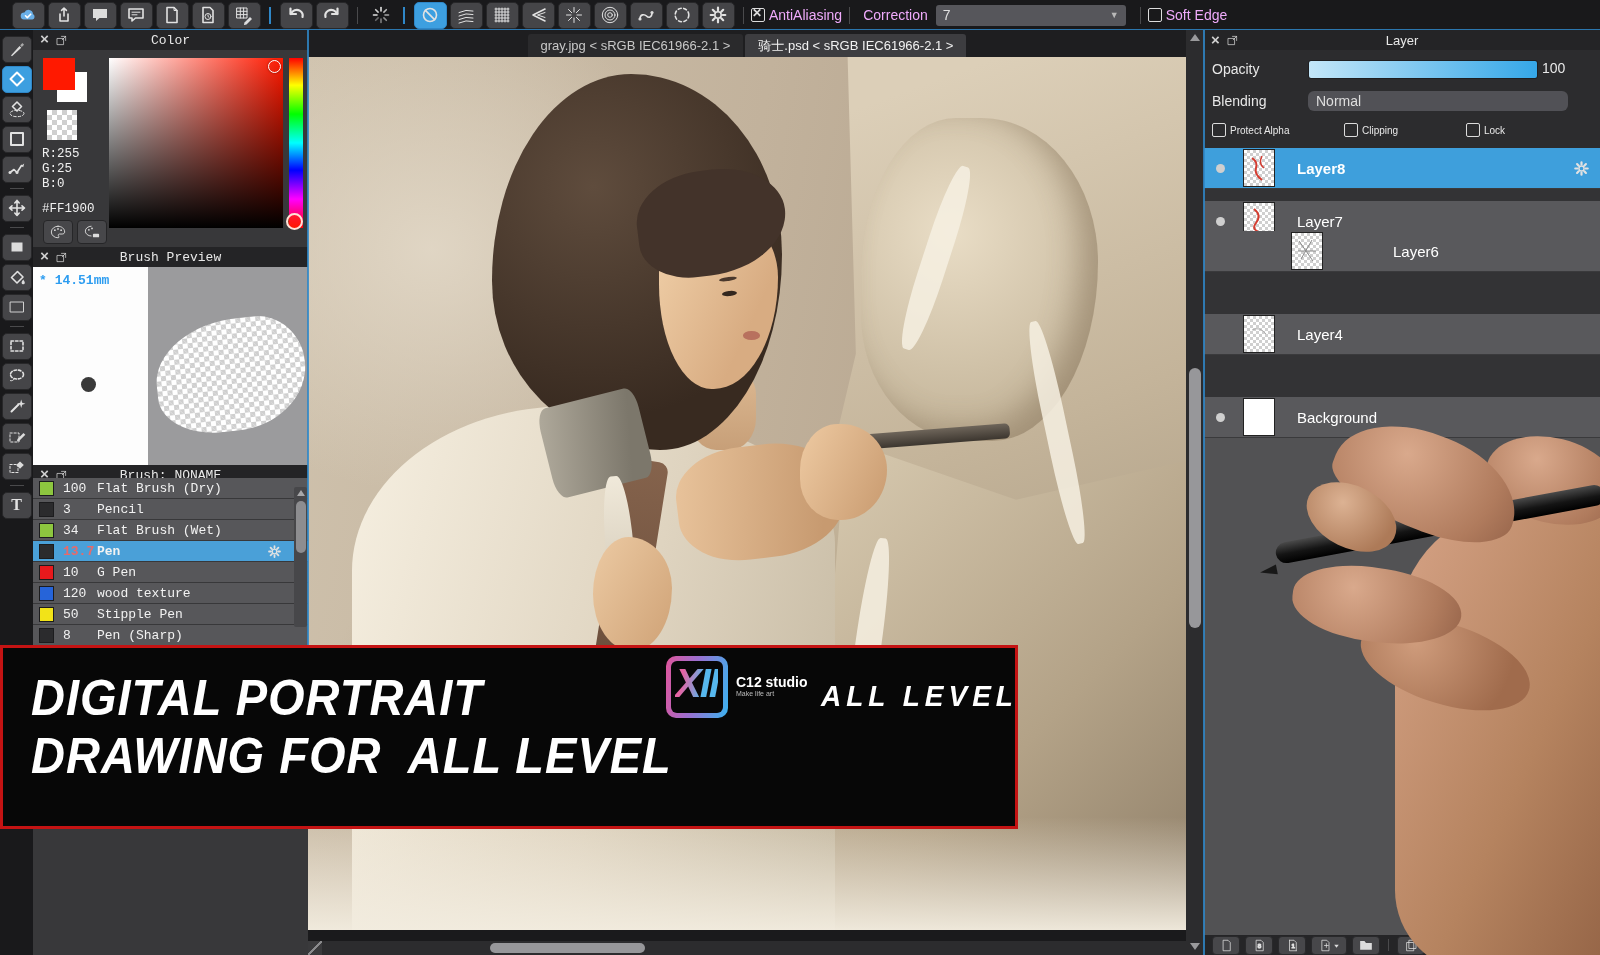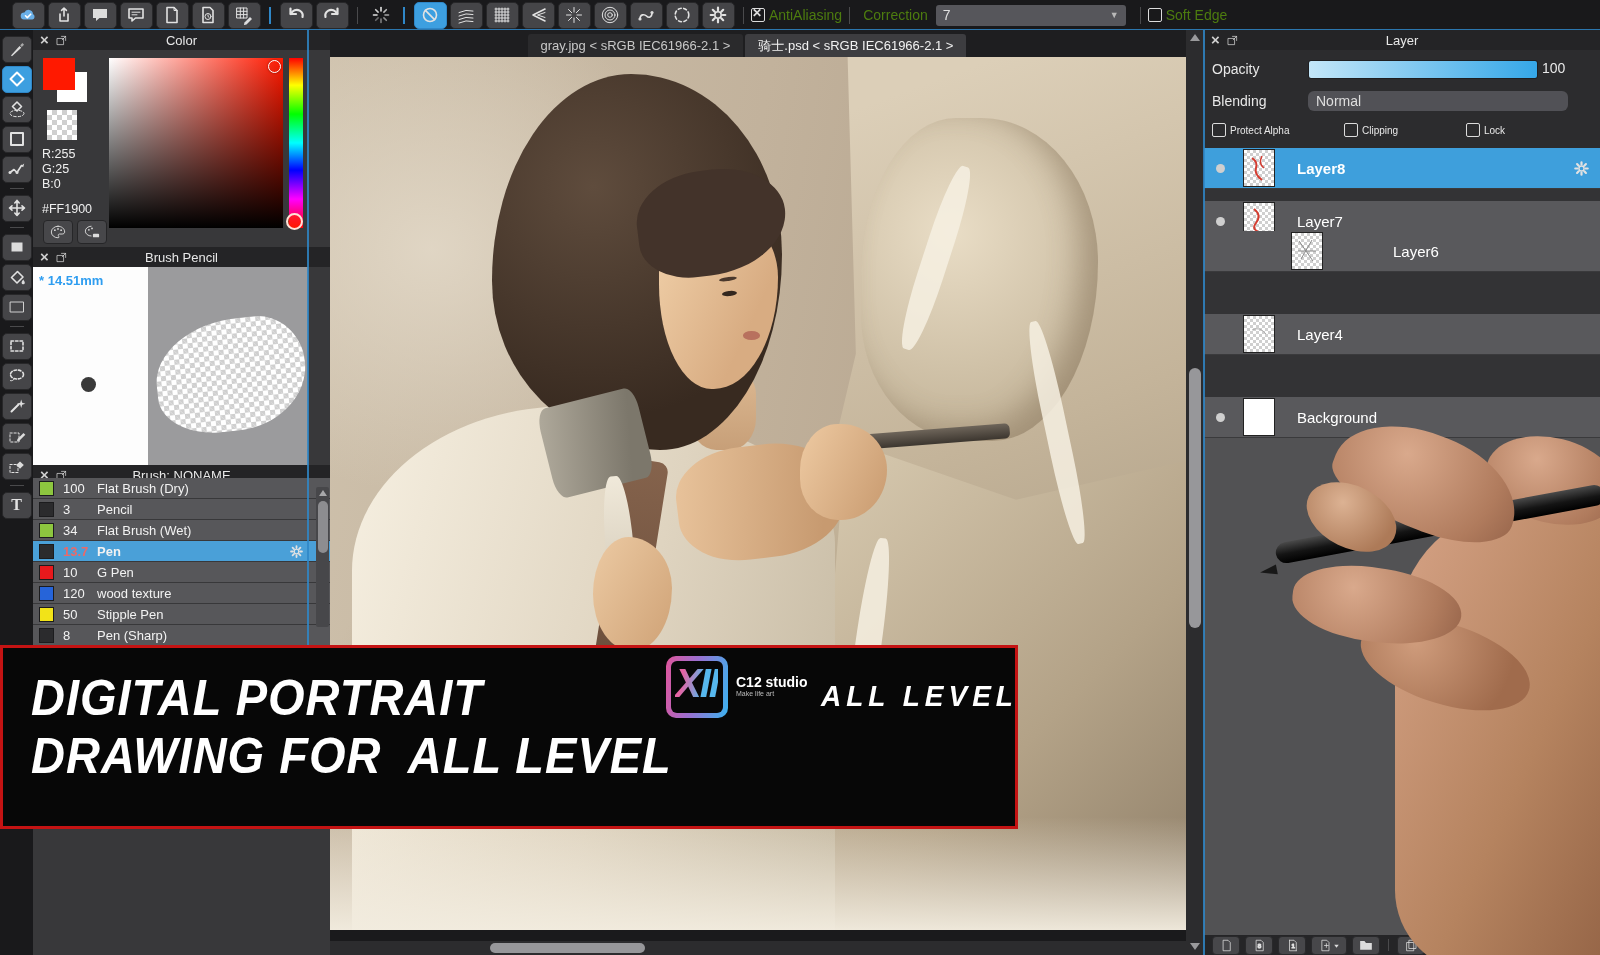--- a/index.html
+++ b/index.html
@@ -14,39 +14,39 @@
 
   
   #toolbar{left:0;top:0;width:1600px;height:30px;background:#19191b;display:flex;align-items:center;
            padding-left:10px;box-sizing:border-box;z-index:30;}
   #toolbar::after{content:"";position:absolute;left:0;top:29px;width:1600px;height:1px;background:#2f87c8;opacity:.85;}
   .tbtn{width:31px;height:25px;background:#454548;border:1px solid #272729;border-radius:5px;
         display:flex;align-items:center;justify-content:center;margin:0 1.5px;flex:none;}
   .tbtn.active{background:#3d9fe0;border-color:#2f87c8;}
   .vsep{width:1px;height:17px;background:#4a4a4c;margin:0 7px;flex:none;}
   .vsep.blue{width:2px;background:#2f87c8;}
-  .tb-label{font-size:14px;color:#4d7c0f;display:flex;align-items:center;gap:4px;flex:none;}
+  .tb-label{font-size:14px;color:#f0abfc;display:flex;align-items:center;gap:4px;flex:none;}
   .cbox{width:12px;height:12px;border:1.5px solid #dcdcdc;border-radius:2px;display:inline-block;
         position:relative;flex:none;}
   .cbox.checked::before{content:"✕";position:absolute;left:0px;top:-3px;font-size:12px;color:#dcdcdc;font-weight:bold;}
   .dropdown{width:176px;height:21px;background:#56565b;border-radius:3px;margin-left:8px;
             display:flex;align-items:center;padding:0 7px;font-size:14px;color:#e0e0e0;flex:none;}
   .dropdown .caret{margin-left:auto;font-size:9px;color:#b8b8b8;}
 
   
   #toolcol{left:0;top:30px;width:33px;height:925px;background:#19191b;display:flex;flex-direction:column;
            align-items:center;padding-top:4px;box-sizing:border-box;z-index:10;}
   .tool{width:28px;height:25px;background:#454548;border:1px solid #272729;border-radius:5px;
         display:flex;align-items:center;justify-content:center;margin:1.5px 0;flex:none;}
   .tool.active{background:#3d9fe0;border-color:#2f87c8;}
   .tgap{width:14px;height:1px;background:#4a4a4c;margin:4px 0;flex:none;}
   .tool-text::before{content:"T";font-size:16px;font-weight:bold;color:#e2e2e2;font-family:"Liberation Serif",serif;}
 
   
-  .panel{position:absolute;left:33px;width:297px;background:#38383a;overflow:hidden;z-index:10;}
+  .panel{position:absolute;left:33px;width:275px;background:#38383a;overflow:hidden;z-index:10;font-family:Liberation Mono, monospace;}
   .ptitle{height:20px;background:#242426;display:flex;align-items:center;font-size:13px;color:#e8e8e8;position:relative;}
   .ptitle .ttl{flex:1;text-align:center;}
   .pt-ic{display:flex;align-items:center;gap:7px;padding-left:7px;position:absolute;left:0;top:0;height:20px;}
   .x-icon::before{content:"×";font-size:15px;font-weight:bold;color:#cfcfcf;line-height:1;}
   .blue-edge-top{position:absolute;left:0;top:0;width:100%;height:1px;background:#2f87c8;}
 
   
   #sv-square{left:76px;top:28px;width:174px;height:170px;
      background:linear-gradient(to bottom,rgba(0,0,0,0) 0%,#000 100%),linear-gradient(to right,#fff 0%,#ff1900 100%);}
   #sv-marker{right:2px;top:2px;width:11px;height:11px;border:1.8px solid #fff;border-radius:50%;box-shadow:0 0 2px rgba(0,0,0,.6);}
@@ -505,21 +505,21 @@
 <div class="panel" style="top:247px;height:218px;">
   <div class="blue-edge-top"></div>
   <div class="ptitle">
     <span class="pt-ic">
         <span class="x-icon"></span>
         <svg class="ic" width="11" height="11" viewBox="0 0 16 16">
           <rect x="2" y="5" width="9" height="9" class="thin"></rect>
           <path d="M8 2h6v6M14 2L9 7" class="thin"></path>
         </svg>
       </span>
-    <span class="ttl">Brush Pencil</span>
+    <span class="ttl">Brush Preview</span>
   </div>
   <div class="abs" id="bp-left">
     <div class="abs" id="bp-size"><span>*</span> <span>14.51mm</span></div>
     <div class="abs" id="bp-dot"></div>
   </div>
   <div class="abs" id="bp-right">
     <div class="abs checker" id="bp-blob"></div>
   </div>
 </div>
 

